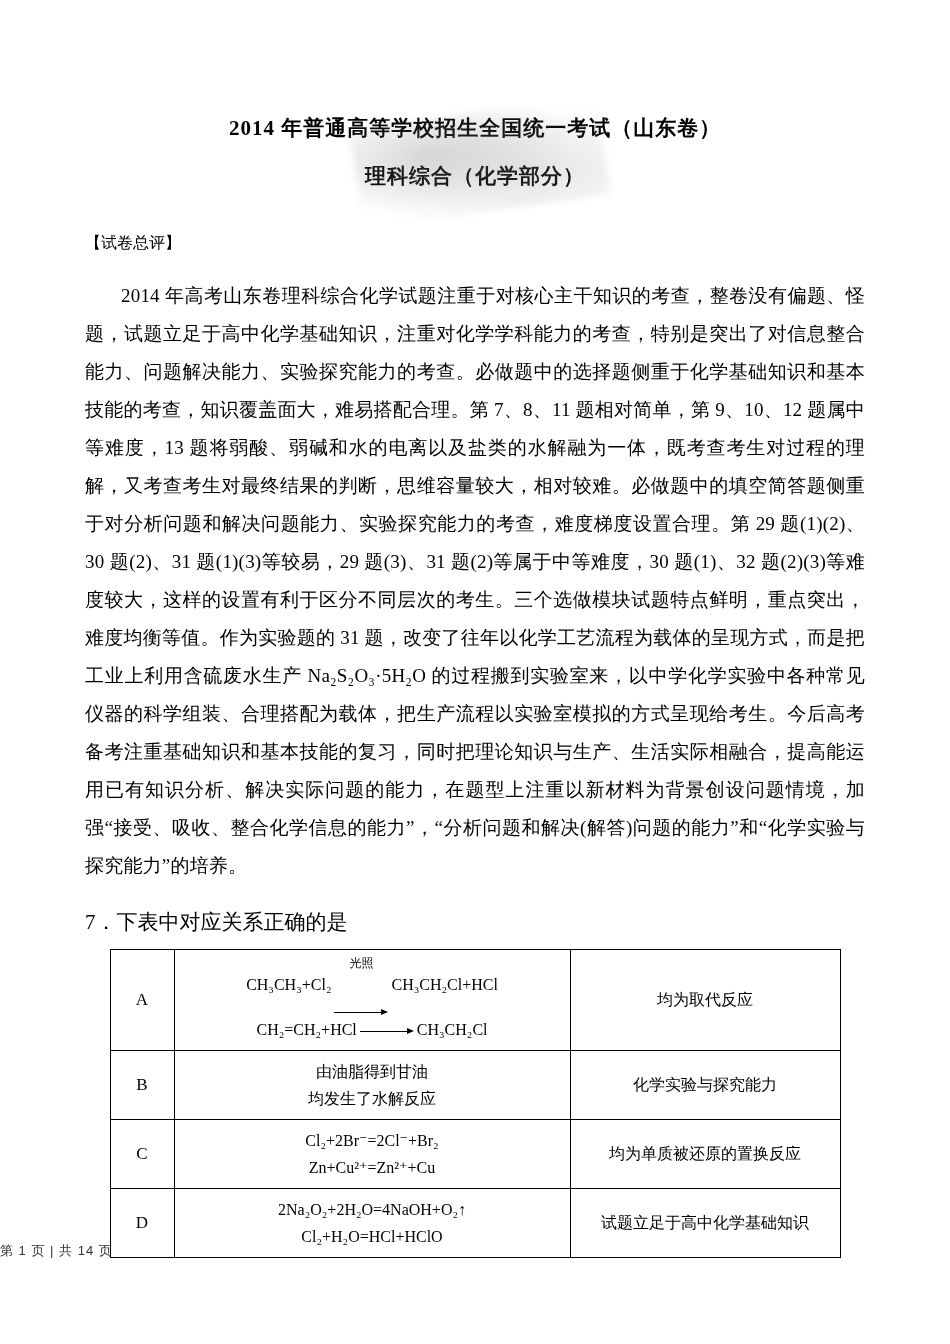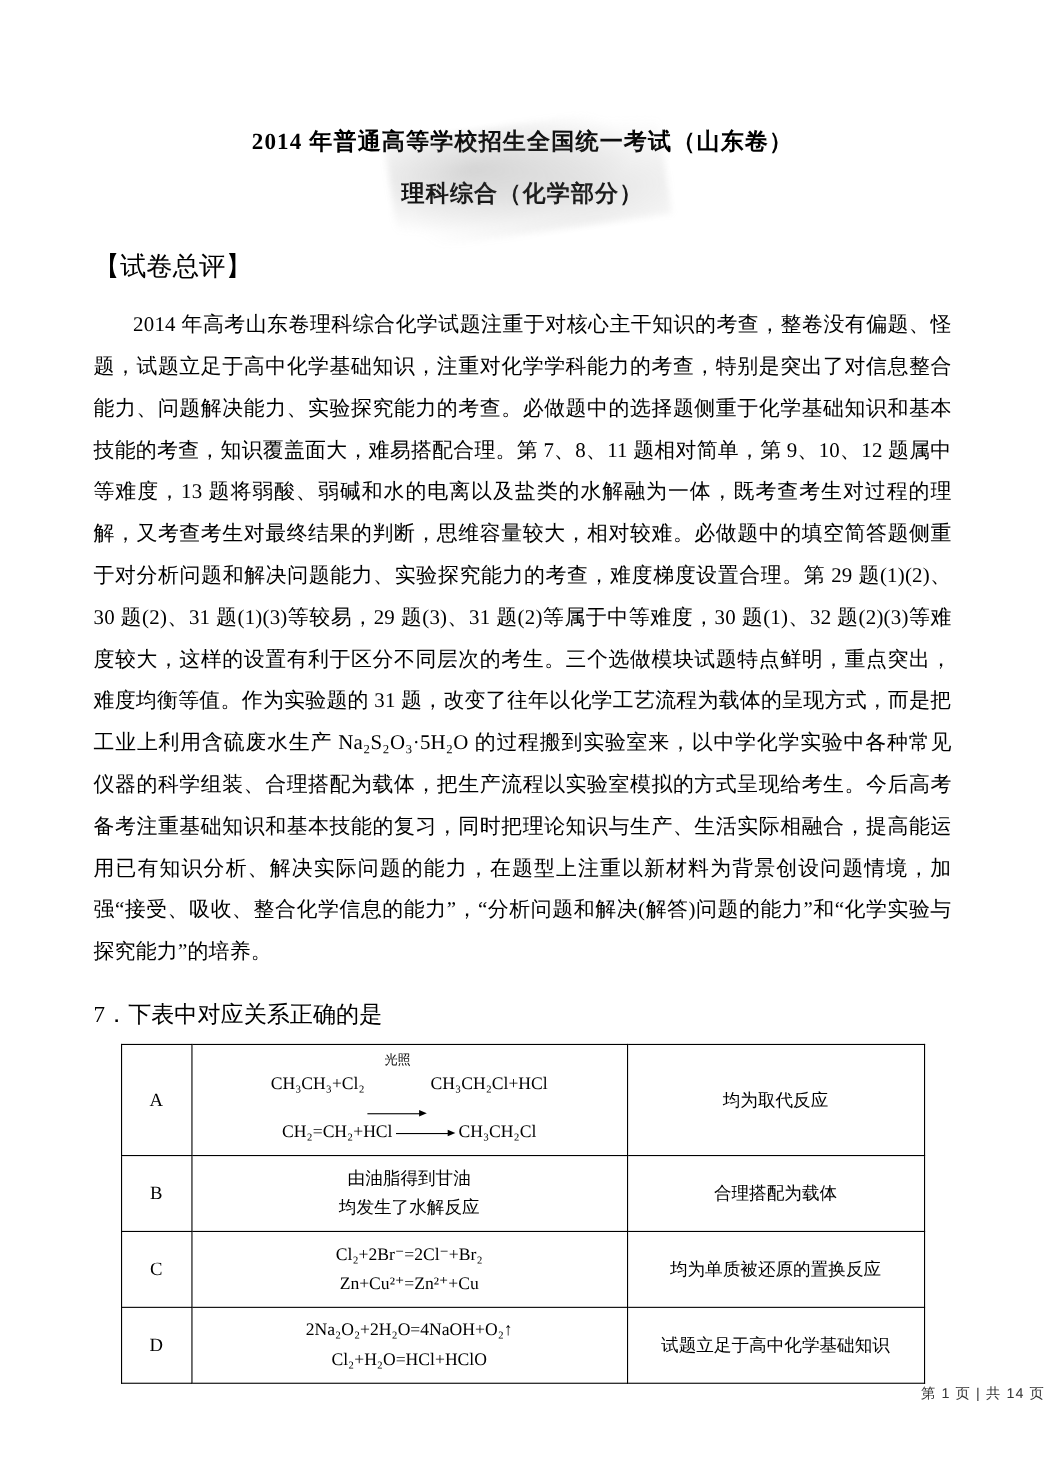--- a/index.html
+++ b/index.html
@@ -25,21 +25,21 @@
     pointer-events:none;
   }
   .title {
     text-align:center; font-size:21px; font-weight:bold; letter-spacing:1px; line-height:28px;
   }
   .subtitle {
     text-align:center; font-size:21px; font-weight:bold; letter-spacing:1px; line-height:28px;
     margin-top:20px;
   }
   .review-heading {
-    font-size:24px; margin-top:38px; line-height:30px;
+    font-size:16px; margin-top:38px; line-height:30px;
   }
   .review-body {
     font-size:19px; line-height:38px; text-align:justify; text-indent:36px; margin-top:19px;
     letter-spacing:0.2px;
   }
   .section-title {
     text-align:center; font-size:22px; margin-top:16px; line-height:32px;
   }
   .question-stem {
     font-size:21px; margin-top:24px; line-height:26px;
@@ -63,21 +63,21 @@
   .rxn .shaft { position:relative; width:54px; height:7px; display:block; }
   .rxn .shaft::before {
     content:""; position:absolute; left:0; right:5px; top:3px; height:1px; background:#000;
   }
   .rxn .shaft::after {
     content:""; position:absolute; right:0; top:0; width:0; height:0;
     border-top:3.5px solid transparent; border-bottom:3.5px solid transparent;
     border-left:7px solid #000;
   }
   .footer {
-    position:absolute; left:0; right:0; bottom:68px; text-align:right;
+    position:absolute; left:0; right:0; bottom:84px; text-align:left;
     font-size:13px; color:#333; letter-spacing:1px;
     font-family:"Liberation Sans","DejaVu Sans",sans-serif;
   }
 </style>
 </head>
 <body>
 
 <div class="page">
   <div class="watermark"></div>
 
@@ -105,21 +105,21 @@
         </td>
         <td class="stmt">均为取代反应</td>
       </tr>
 
       <tr>
         <td class="opt">B</td>
         <td class="eq">
           <div class="eq-line">由油脂得到甘油</div>
           <div class="eq-line">均发生了水解反应</div>
         </td>
-        <td class="stmt">合理搭配为载体</td>
+        <td class="stmt">化学实验与探究能力</td>
       </tr>
 
       <tr>
         <td class="opt">C</td>
         <td class="eq">
           <div class="eq-line">Cl₂+2Br⁻=2Cl⁻+Br₂</div>
           <div class="eq-line">Zn+Cu²⁺=Zn²⁺+Cu</div>
         </td>
         <td class="stmt">均为单质被还原的置换反应</td>
       </tr>

